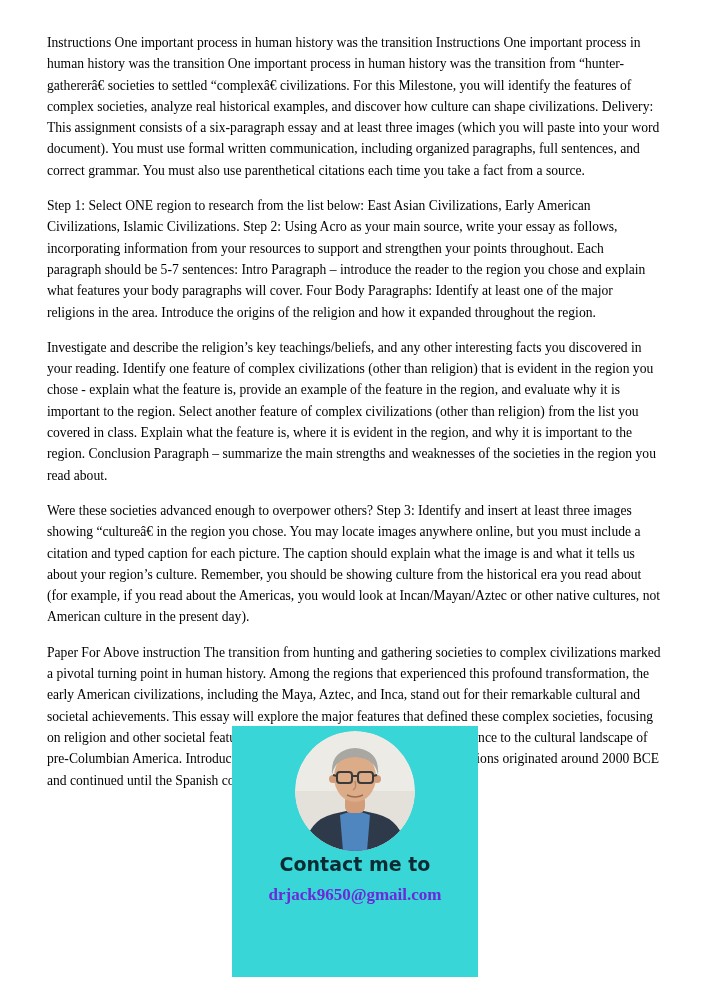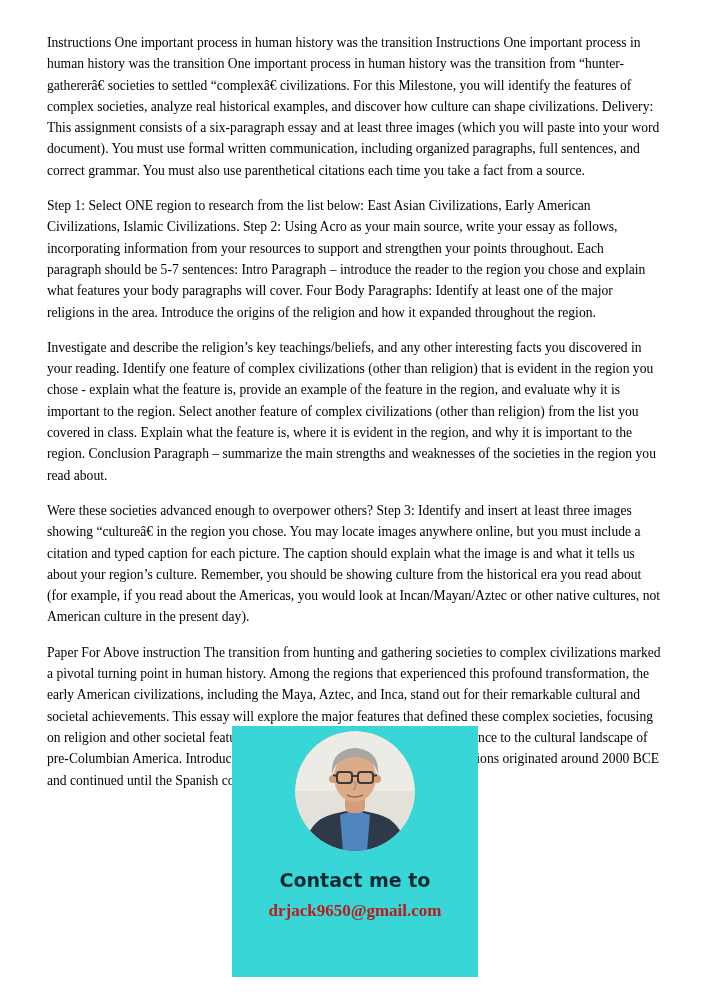--- a/index.html
+++ b/index.html
@@ -39,36 +39,35 @@
   .avatar {
     width: 120px;
     height: 120px;
     margin-top: 5px;
     border-radius: 50%;
     overflow: hidden;
     flex: 0 0 auto;
   }
   .avatar svg { display: block; width: 120px; height: 120px; }
   .contact-heading {
-    margin-top: 16px;
     width: 210px;
     text-align: center;
     font-family: "DejaVu Sans", sans-serif;
     font-weight: bold;
     font-size: 19px;
     line-height: 27px;
     color: #0d2b33;
   }
   .contact-heading span { display: block; }
   .contact-email {
     margin-top: 7px;
     font-family: "Liberation Serif", serif;
     font-weight: bold;
     font-size: 17px;
-    color: #b91c1c;
+    color: #6d28d9;
     text-align: center;
   }
 </style>
 </head>
 <body>
 
 <div class="doc">
   <p>Instructions One important process in human history was the transition Instructions One important process in human history was the transition One important process in human history was the transition from “hunter-gathererâ€ societies to settled “complexâ€ civilizations. For this Milestone, you will identify the features of complex societies, analyze real historical examples, and discover how culture can shape civilizations. Delivery: This assignment consists of a six-paragraph essay and at least three images (which you will paste into your word document). You must use formal written communication, including organized paragraphs, full sentences, and correct grammar. You must also use parenthetical citations each time you take a fact from a source.</p>
   <p>Step 1: Select ONE region to research from the list below: East Asian Civilizations, Early American Civilizations, Islamic Civilizations. Step 2: Using Acro as your main source, write your essay as follows, incorporating information from your resources to support and strengthen your points throughout. Each paragraph should be 5-7 sentences: Intro Paragraph – introduce the reader to the region you chose and explain what features your body paragraphs will cover. Four Body Paragraphs: Identify at least one of the major religions in the area. Introduce the origins of the religion and how it expanded throughout the region.</p>
   <p>Investigate and describe the religion’s key teachings/beliefs, and any other interesting facts you discovered in your reading. Identify one feature of complex civilizations (other than religion) that is evident in the region you chose - explain what the feature is, provide an example of the feature in the region, and evaluate why it is important to the region. Select another feature of complex civilizations (other than religion) from the list you covered in class. Explain what the feature is, where it is evident in the region, and why it is important to the region. Conclusion Paragraph – summarize the main strengths and weaknesses of the societies in the region you read about.</p>

